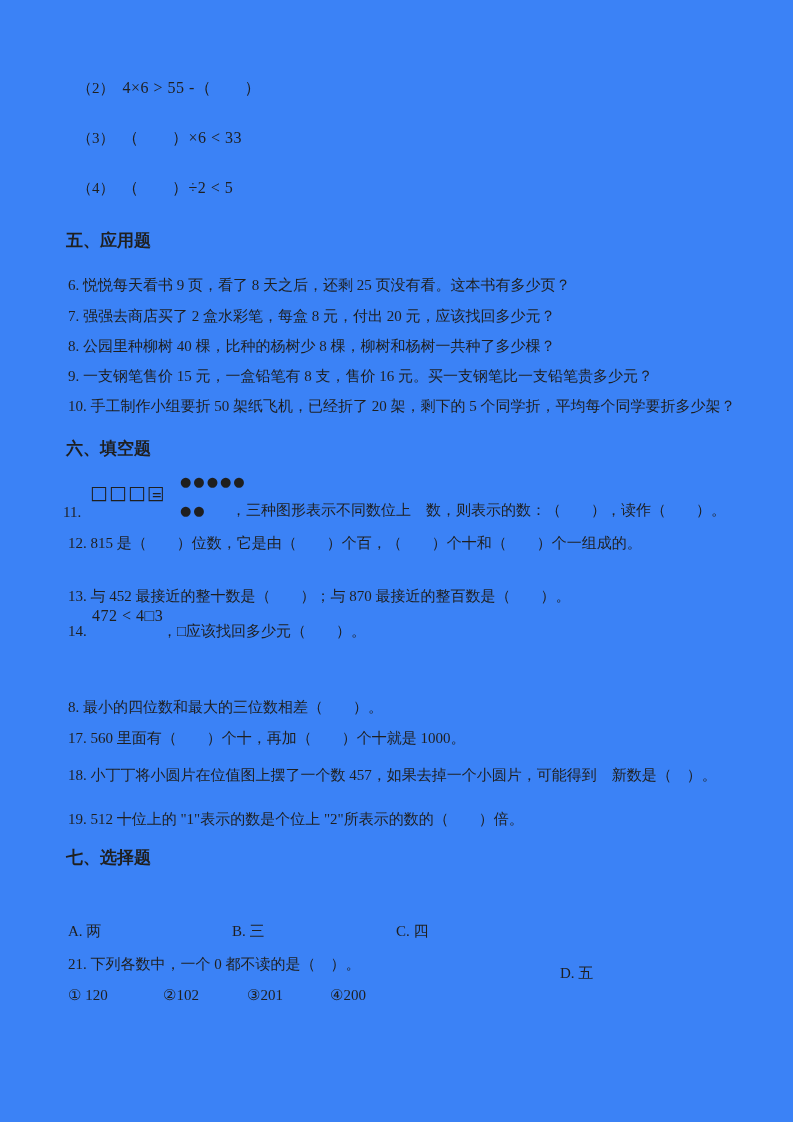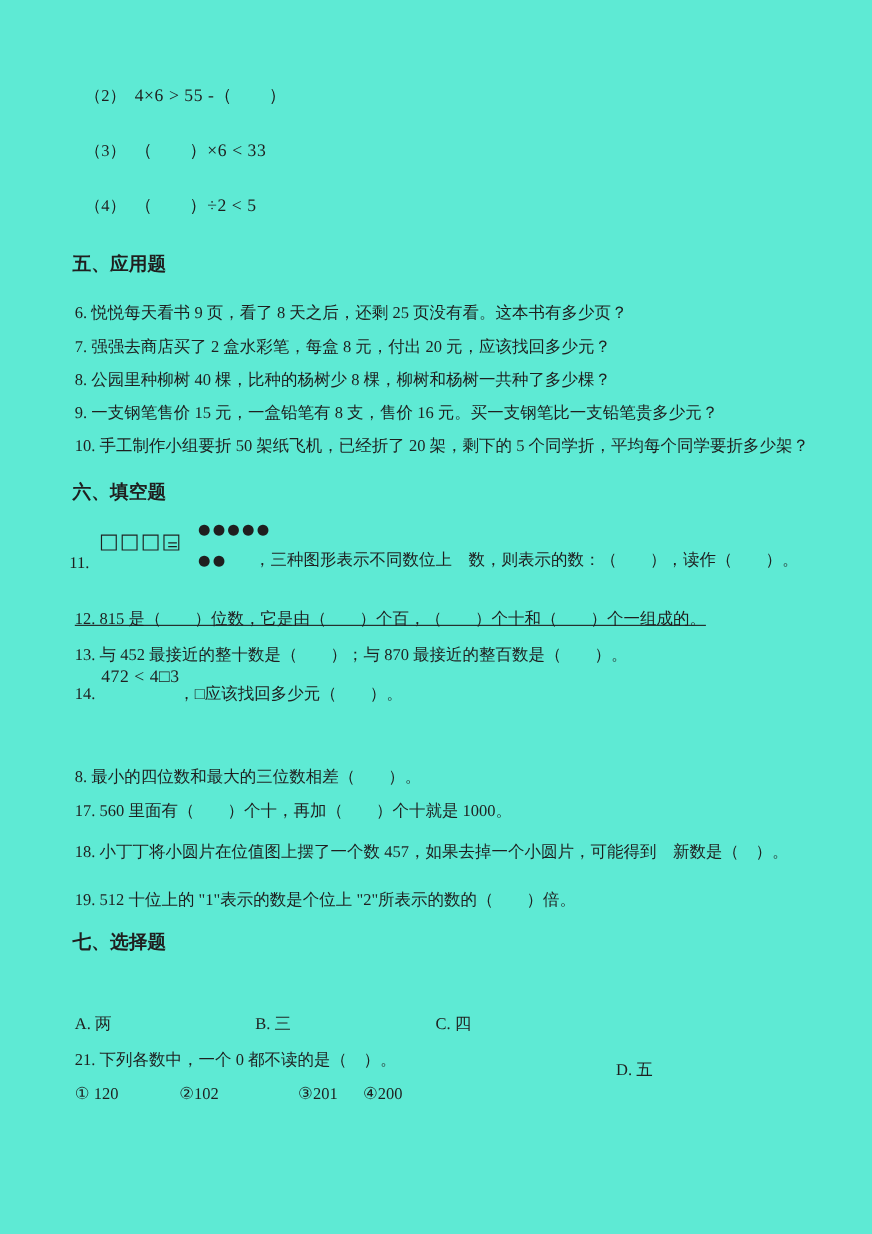--- a/index.html
+++ b/index.html
@@ -1,21 +1,21 @@
 <!DOCTYPE html>
 <html><head>
 <meta charset="utf-8">
 <style>
   html, body { margin: 0; padding: 0; background: #e8e8e8; }
   .page {
     position: relative;
     width: 793px;
     height: 1122px;
     margin: 0 auto;
-    background: #5eead4;
+    background: #3b82f6;
     overflow: hidden;
     font-family: "Liberation Serif", "DejaVu Serif", serif;
     color: #1f1f1f;
   }
   .line {
     position: absolute;
     font-size: 15px;
     line-height: 20px;
     white-space: nowrap;
   }
@@ -77,21 +77,21 @@
 
   <div class="heading" style="top:438px; left:66px;">六、填空题</div>
 
   <div class="line" style="top:502px; left:63px;">11.</div>
   <div class="q11-squares" style="top:484px; left:90px;">□□□□</div>
   <div class="q11-eq" style="top:488px; left:152px;">=</div>
   <div class="dots" style="top:476px; left:180px;">●●●●●</div>
   <div class="dots" style="top:505px; left:180px;">●●</div>
   <div class="line" style="top:500px; left:231px;">，三种图形表示不同数位上　数，则表示的数：（　　），读作（　　）。</div>
 
-  <div class="line" style="top:553px; left:68px;text-decoration:underline;">12. 815 是（　　）位数，它是由（　　）个百，（　　）个十和（　　）个一组成的。</div>
+  <div class="line" style="top:533px; left:68px;">12. 815 是（　　）位数，它是由（　　）个百，（　　）个十和（　　）个一组成的。</div>
   <div class="line" style="top:586px; left:68px;">13. 与 452 最接近的整十数是（　　）；与 870 最接近的整百数是（　　）。</div>
 
   <div class="line" style="top:621px; left:68px;">14.</div>
   <div class="line math" style="top:606px; left:92px;">472 &lt; 4□3</div>
   <div class="line" style="top:621px; left:162px;">，□应该找回多少元（　　）。</div>
 
   <div class="line" style="top:697px; left:68px;">8. 最小的四位数和最大的三位数相差（　　）。</div>
   <div class="line" style="top:728px; left:68px;">17. 560 里面有（　　）个十，再加（　　）个十就是 1000。</div>
   <div class="line" style="top:765px; left:68px;">18. 小丁丁将小圆片在位值图上摆了一个数 457，如果去掉一个小圆片，可能得到　新数是（　）。</div>
   <div class="line" style="top:809px; left:68px;">19. 512 十位上的 "1"表示的数是个位上 "2"所表示的数的（　　）倍。</div>
@@ -99,16 +99,16 @@
   <div class="heading" style="top:847px; left:66px;">七、选择题</div>
 
   <div class="opt" style="top:921px; left:68px;">A. 两</div>
   <div class="opt" style="top:921px; left:232px;">B. 三</div>
   <div class="opt" style="top:921px; left:396px;">C. 四</div>
   <div class="opt" style="top:963px; left:560px;">D. 五</div>
 
   <div class="line" style="top:954px; left:68px;">21. 下列各数中，一个 0 都不读的是（　）。</div>
   <div class="opt" style="top:985px; left:68px;">① 120</div>
   <div class="opt" style="top:985px; left:163px;">②102</div>
-  <div class="opt" style="top:985px; left:247px;margin-left:24px;">③201</div>
+  <div class="opt" style="top:985px; left:247px;">③201</div>
   <div class="opt" style="top:985px; left:330px;">④200</div>
 
 </div>
 
 </body></html>

